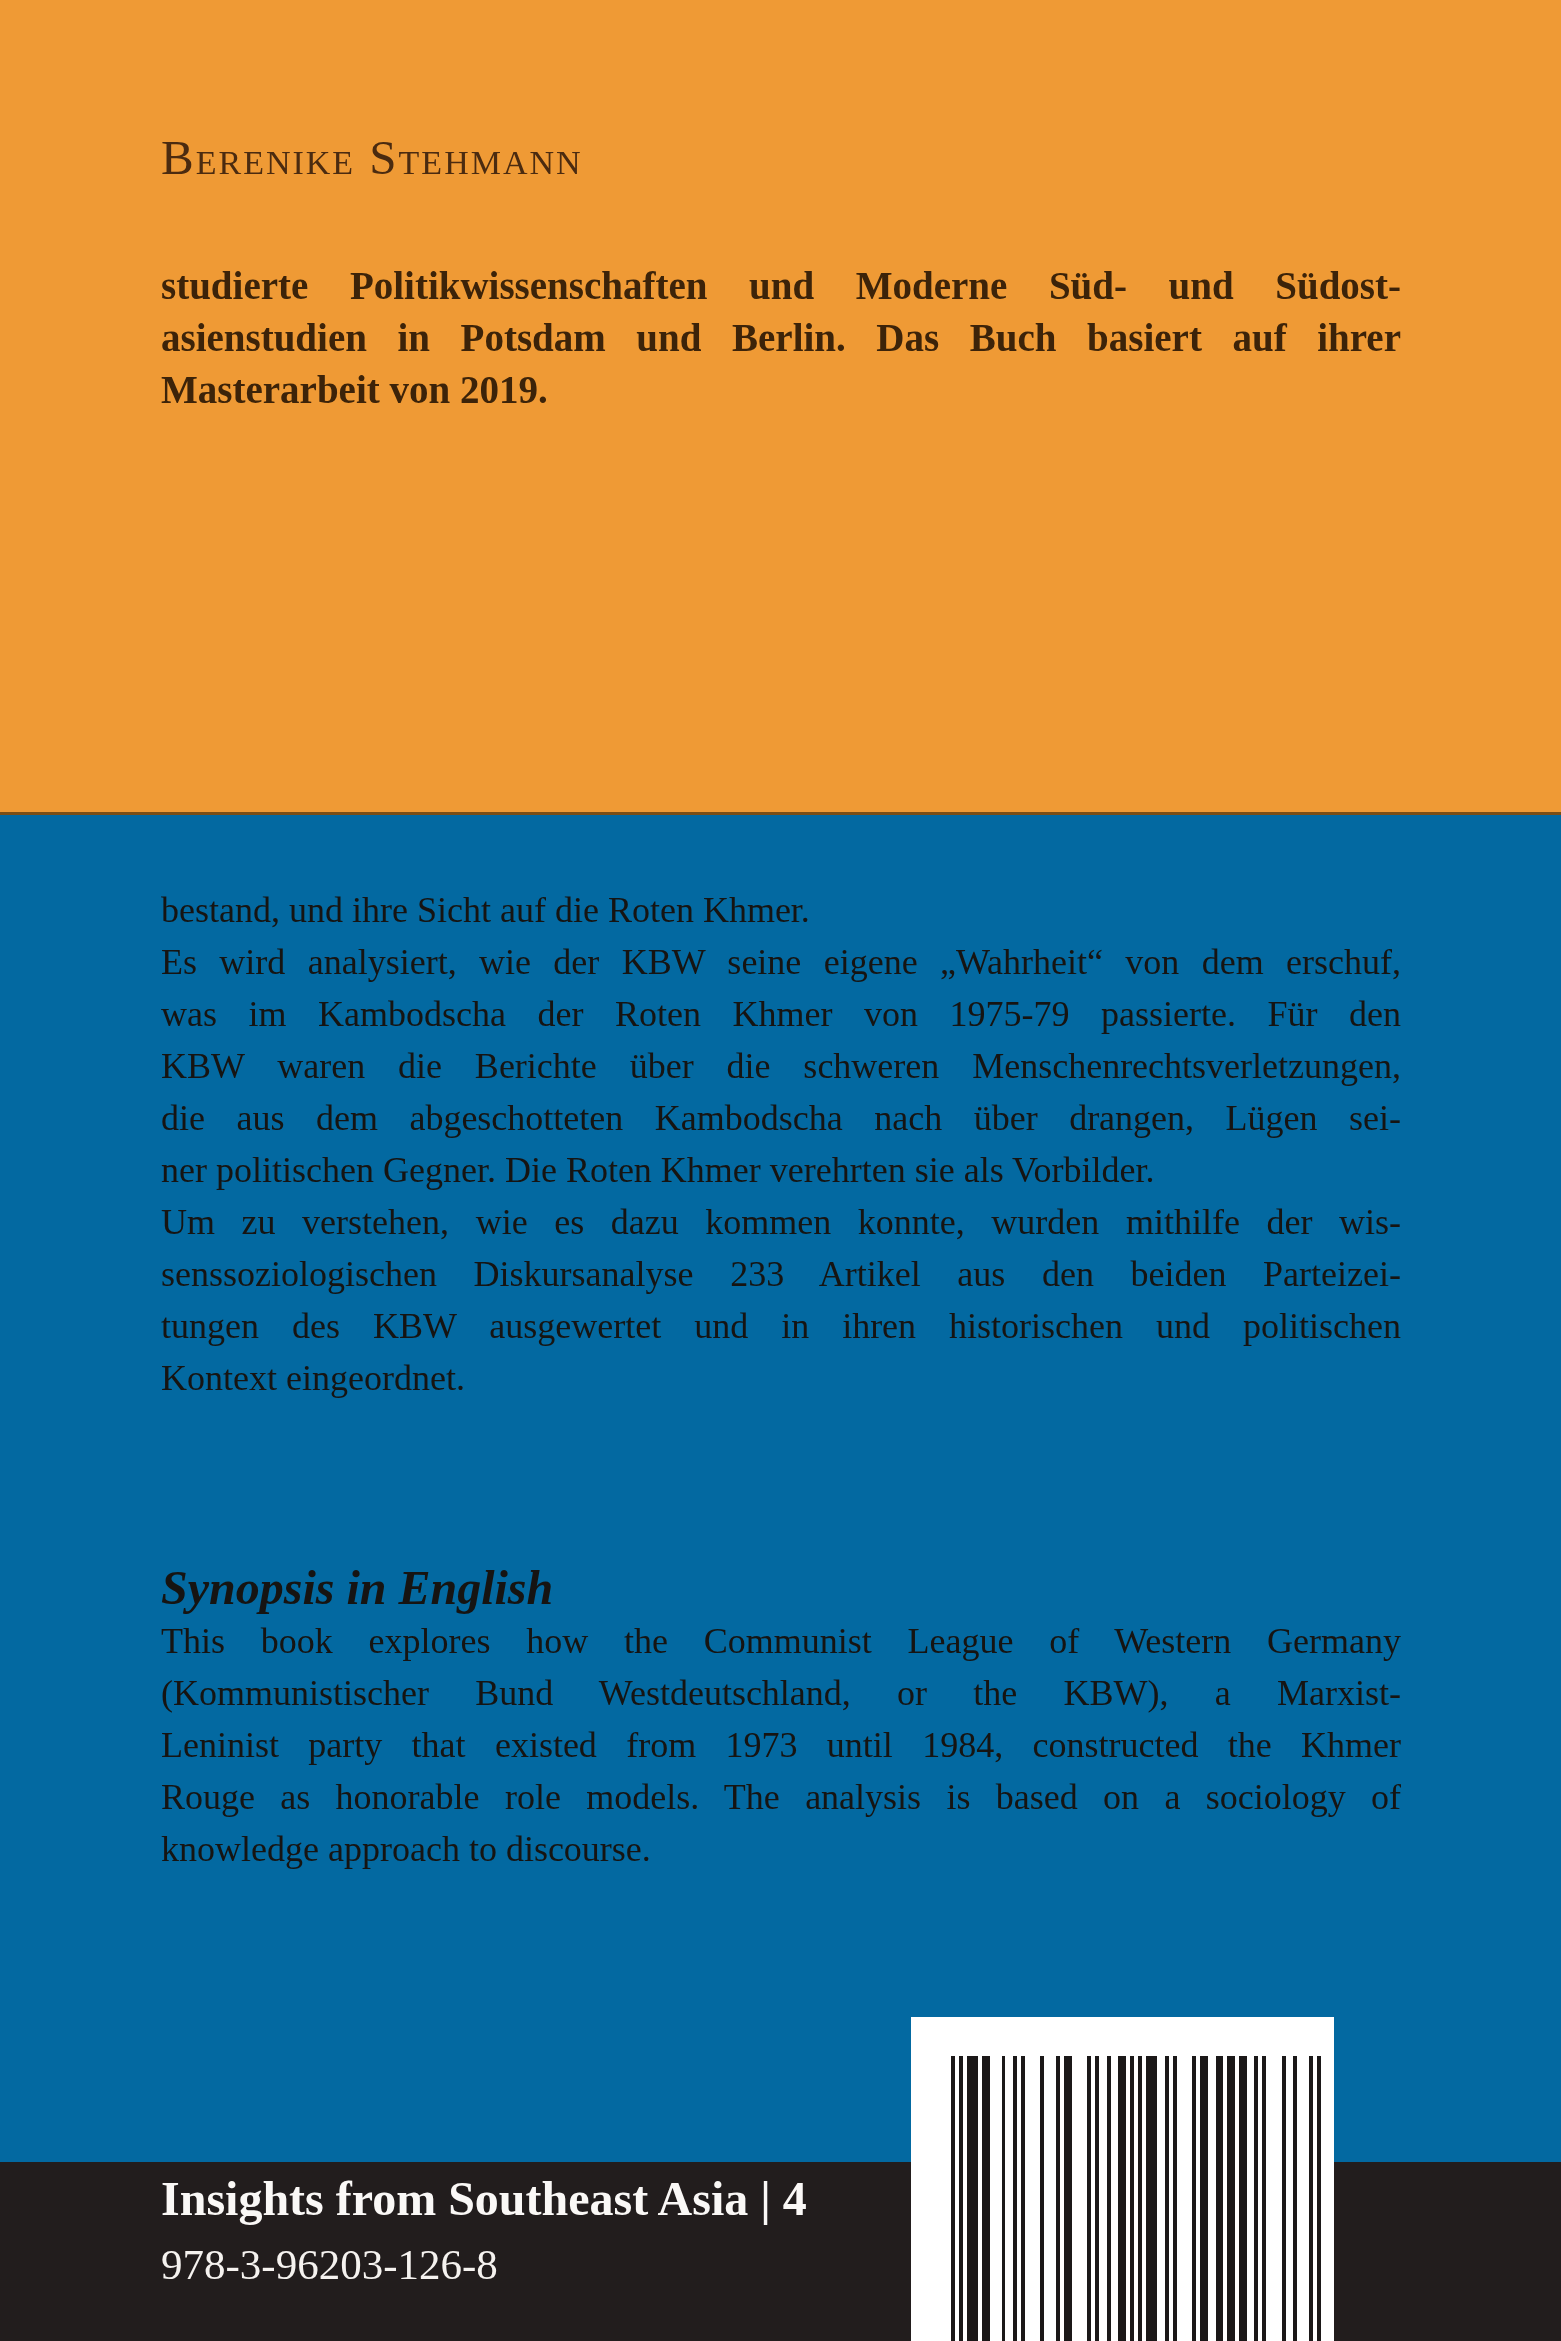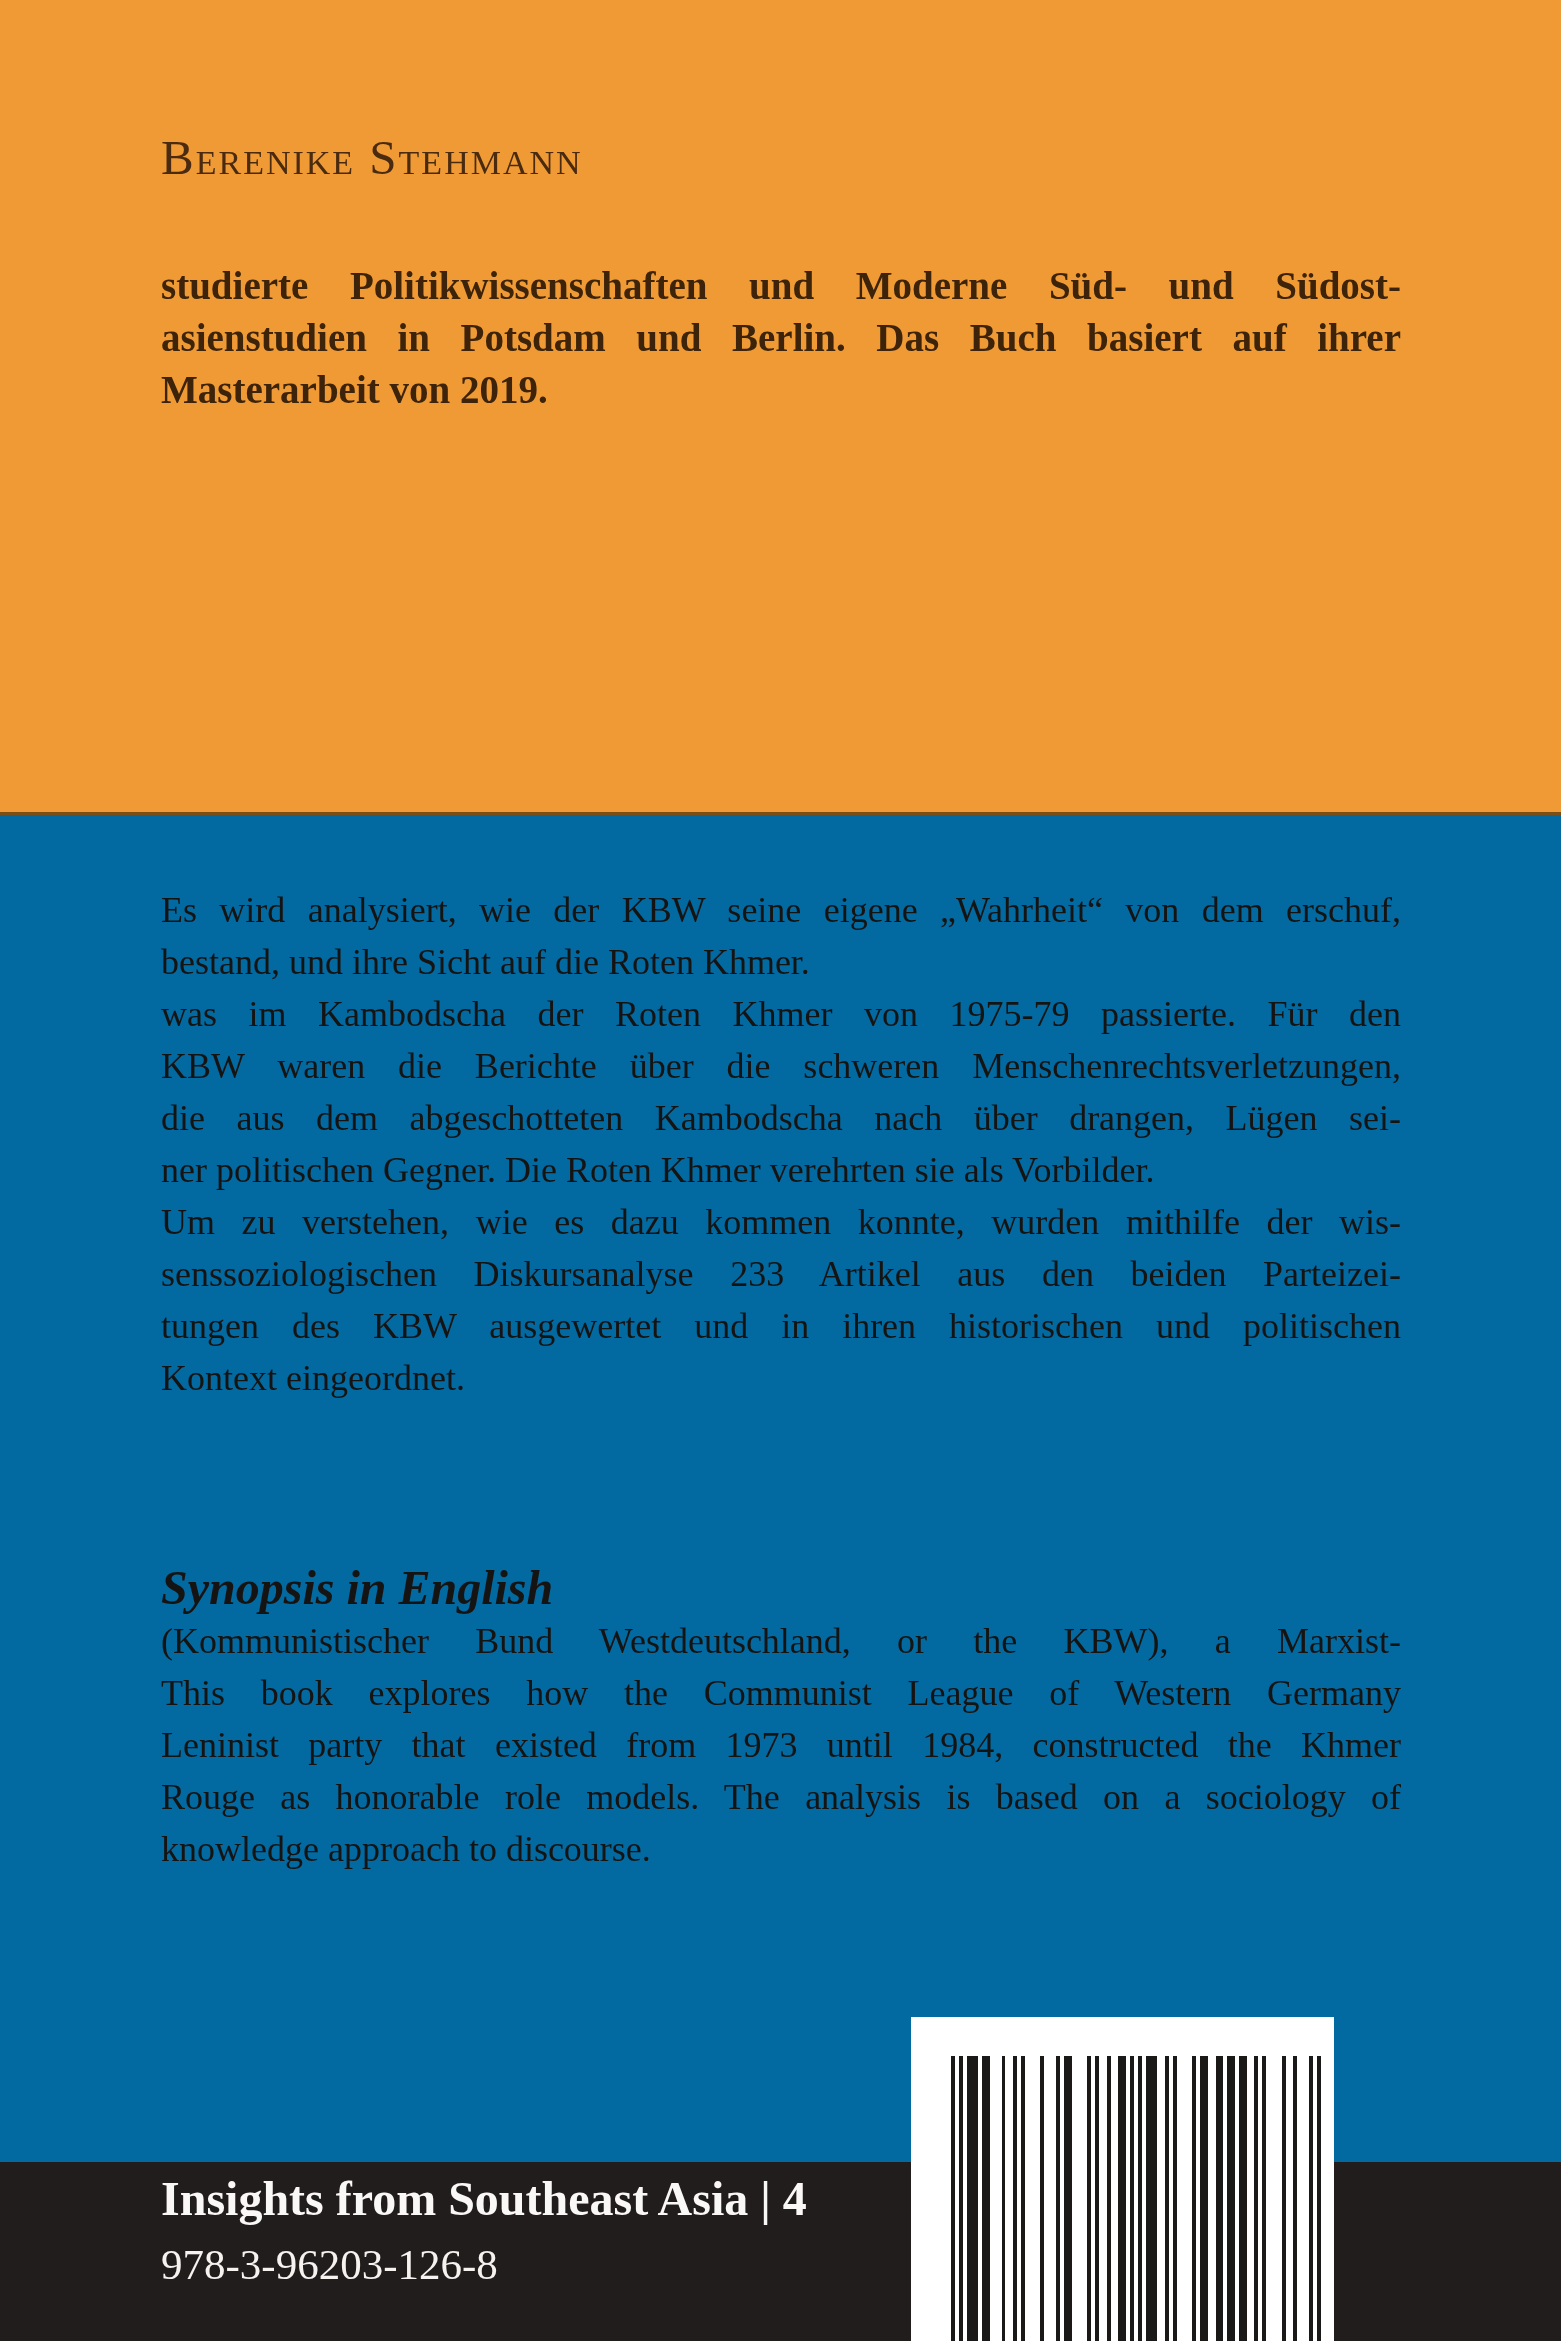--- a/index.html
+++ b/index.html
@@ -136,37 +136,37 @@
   <div class="orange-block">
     <div class="author-name">Berenike Stehmann</div>
     <div class="bio-block">
       <span class="pl">studierte Politikwissenschaften und Moderne Süd- und Südost-</span>
       <span class="pl">asienstudien in Potsdam und Berlin. Das Buch basiert auf ihrer</span>
       <span class="pl pl-last">Masterarbeit von 2019.</span>
     </div>
   </div>
 
   <div class="de-block">
+    <span class="pl pl-last">bestand, und ihre Sicht auf die Roten Khmer.</span>
     <span class="pl">Es wird analysiert, wie der KBW seine eigene „Wahrheit“ von dem erschuf,</span>
-    <span class="pl pl-last">bestand, und ihre Sicht auf die Roten Khmer.</span>
     <span class="pl">was im Kambodscha der Roten Khmer von 1975-79 passierte. Für den</span>
     <span class="pl">KBW waren die Berichte über die schweren Menschenrechtsverletzungen,</span>
     <span class="pl">die aus dem abgeschotteten Kambodscha nach über drangen, Lügen sei-</span>
     <span class="pl pl-last">ner politischen Gegner. Die Roten Khmer verehrten sie als Vorbilder.</span>
     <span class="pl">Um zu verstehen, wie es dazu kommen konnte, wurden mithilfe der wis-</span>
     <span class="pl">senssoziologischen Diskursanalyse 233 Artikel aus den beiden Parteizei-</span>
     <span class="pl">tungen des KBW ausgewertet und in ihren historischen und politischen</span>
     <span class="pl pl-last">Kontext eingeordnet.</span>
   </div>
 
   <div class="synopsis-heading">Synopsis in English</div>
 
   <div class="en-block">
+    <span class="pl">This book explores how the Communist League of Western Germany</span>
     <span class="pl">(Kommunistischer Bund Westdeutschland, or the KBW), a Marxist-</span>
-    <span class="pl">This book explores how the Communist League of Western Germany</span>
     <span class="pl">Leninist party that existed from 1973 until 1984, constructed the Khmer</span>
     <span class="pl">Rouge as honorable role models. The analysis is based on a sociology of</span>
     <span class="pl pl-last">knowledge approach to discourse.</span>
   </div>
 
   <div class="footer-bar"></div>
   <div class="series-title">Insights from Southeast Asia | 4</div>
   <div class="isbn-number">978-3-96203-126-8</div>
 
   <div class="barcode-quiet-zone"></div>

